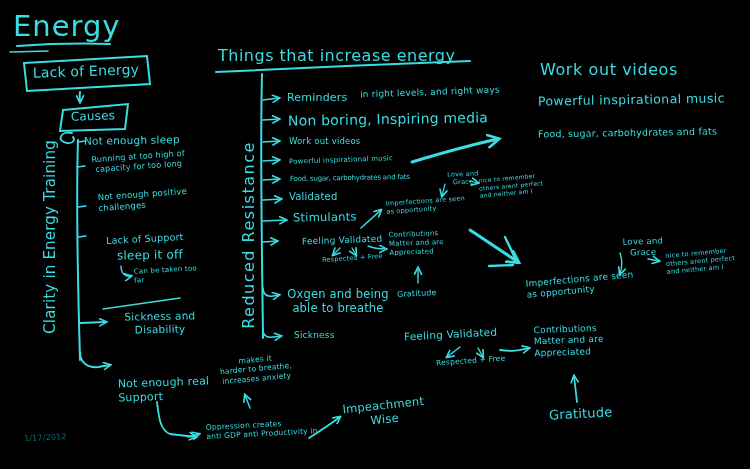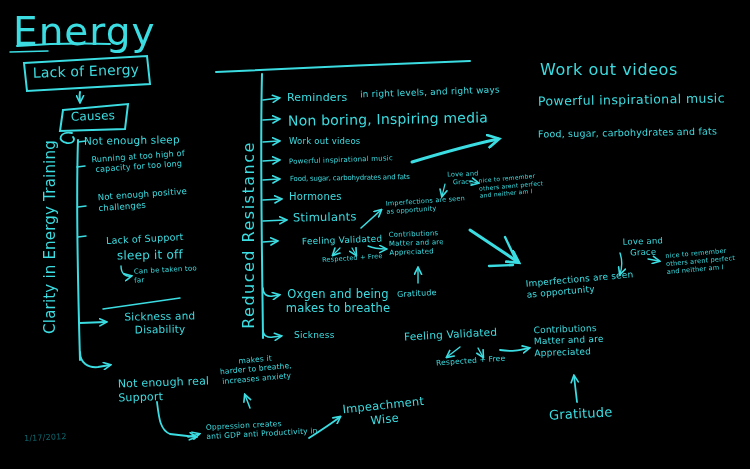--- a/index.html
+++ b/index.html
@@ -71,63 +71,64 @@
       <path stroke-width="1.4" d="M478,348 L483,357" marker-end="url(#ah)"></path>
       <path stroke-width="1.8" d="M500,350 C512,352 520,350 529,348" marker-end="url(#ah)"></path>
       <path stroke-width="1.8" d="M577,402 L574,376" marker-end="url(#ah)"></path>
       <path stroke-width="1.5" d="M250,408 L245,395" marker-end="url(#ah)"></path>
       <path stroke-width="1.8" d="M157,402 C159,418 160,430 170,434 L196,437" marker-end="url(#ah)"></path>
       <path stroke-width="1.5" d="M188,437 L199,434" marker-end="url(#ah)"></path>
       <path stroke-width="1.8" d="M309,438 C320,431 332,423 340,417" marker-end="url(#ah)"></path>
     </g>
   </svg>
 
-  <div class="hw" style="left:13px;top:8px;font-size:39px;letter-spacing:1px">Energy</div>
+  <div class="hw" style="left:13px;top:8px;font-size:29px;letter-spacing:1px">Energy</div>
   <div class="hw ctr" style="left:28px;top:63px;width:116px;font-size:14px;transform:rotate(-2deg)">Lack of Energy</div>
   <div class="hw ctr" style="left:64px;top:109px;width:58px;font-size:12px;transform:rotate(-2deg)">Causes</div>
   <div class="hw vlab" style="left:50px;top:237px;font-size:15px;transform:translate(-50%,-50%) rotate(-90deg)">Clarity in Energy Training</div>
   <div class="hw" style="left:84px;top:134px;font-size:10.5px;transform:rotate(-1deg)">Not enough sleep</div>
   <div class="hw ctr" style="left:86px;top:152px;width:105px;font-size:8px;transform:rotate(-4deg)">Running at too high of
 capacity for too long</div>
   <div class="hw" style="left:98px;top:189px;font-size:8.5px;transform:rotate(-4deg)">Not enough positive
 challenges</div>
   <div class="hw" style="left:106px;top:233px;font-size:9.5px;transform:rotate(-3deg)">Lack of Support</div>
   <div class="hw" style="left:117px;top:248px;font-size:12px;transform:rotate(-1deg)">sleep it off</div>
   <div class="hw" style="left:134px;top:266px;font-size:7px;transform:rotate(-3deg)">Can be taken too
 far</div>
   <div class="hw ctr" style="left:115px;top:310px;width:90px;font-size:10.5px;transform:rotate(-1deg)">Sickness and
 Disability</div>
   <div class="hw" style="left:118px;top:376px;font-size:11px;transform:rotate(-2deg)">Not enough real
 Support</div>
   <div class="hw dim" style="left:24px;top:433px;font-size:8px;transform:rotate(-3deg)">1/17/2012</div>
 
+  <div class="hw" style="left:218px;top:46px;font-size:16px;letter-spacing:.5px">Things that increase energy</div>
   <div class="hw vlab" style="left:249px;top:235px;font-size:16px;letter-spacing:1.5px;transform:translate(-50%,-50%) rotate(-90deg)">Reduced Resistance</div>
   <div class="hw" style="left:287px;top:91px;font-size:11px">Reminders</div>
   <div class="hw" style="left:360px;top:87px;font-size:9px;transform:rotate(-2deg)">in right levels, and right ways</div>
   <div class="hw" style="left:288px;top:111px;font-size:14px;transform:rotate(-1deg)">Non boring, Inspiring media</div>
   <div class="hw" style="left:289px;top:136px;font-size:8.5px">Work out videos</div>
   <div class="hw" style="left:289px;top:156px;font-size:7px;transform:rotate(-2deg)">Powerful inspirational music</div>
   <div class="hw" style="left:290px;top:174px;font-size:7px;letter-spacing:-.2px;transform:rotate(-1deg)">Food, sugar, carbohydrates and fats</div>
-  <div class="hw" style="left:289px;top:191px;font-size:10px">Hormones</div>
+  <div class="hw" style="left:289px;top:191px;font-size:10px">Validated</div>
   <div class="hw" style="left:293px;top:210px;font-size:11.5px;transform:rotate(-1deg)">Stimulants</div>
   <div class="hw" style="left:302px;top:235px;font-size:9px;transform:rotate(-2deg)">Feeling Validated</div>
   <div class="hw" style="left:322px;top:254px;font-size:6.5px;transform:rotate(-4deg)">Respected + Free</div>
   <div class="hw" style="left:389px;top:230px;font-size:7px;transform:rotate(-2deg)">Contributions
 Matter and are
 Appreciated</div>
   <div class="hw" style="left:397px;top:289px;font-size:8px;transform:rotate(-3deg)">Gratitude</div>
   <div class="hw" style="left:386px;top:197px;font-size:6.5px;transform:rotate(-4deg)">Imperfections are seen
 as opportunity</div>
   <div class="hw ctr" style="left:446px;top:170px;width:34px;font-size:6.5px;transform:rotate(-2deg)">Love and
 Grace</div>
   <div class="hw" style="left:479px;top:174px;font-size:6px;transform:rotate(-5deg)">nice to remember
 others arent perfect
 and neither am I</div>
   <div class="hw ctr" style="left:284px;top:287px;width:108px;font-size:11.5px">Oxgen and being
-makes to breathe</div>
+able to breathe</div>
   <div class="hw" style="left:294px;top:330px;font-size:9px">Sickness</div>
 
   <div class="hw" style="left:540px;top:60px;font-size:16px;letter-spacing:.6px">Work out videos</div>
   <div class="hw" style="left:538px;top:92px;font-size:12.5px;letter-spacing:.4px;transform:rotate(-1deg)">Powerful inspirational music</div>
   <div class="hw" style="left:538px;top:127px;font-size:9.5px;transform:rotate(-1deg)">Food, sugar, carbohydrates and fats</div>
   <div class="hw" style="left:526px;top:274px;font-size:9px;transform:rotate(-5deg)">Imperfections are seen
 as opportunity</div>
   <div class="hw ctr" style="left:620px;top:236px;width:46px;font-size:8.5px;transform:rotate(-2deg)">Love and
 Grace</div>
   <div class="hw" style="left:666px;top:249px;font-size:6.5px;transform:rotate(-5deg)">nice to remember

